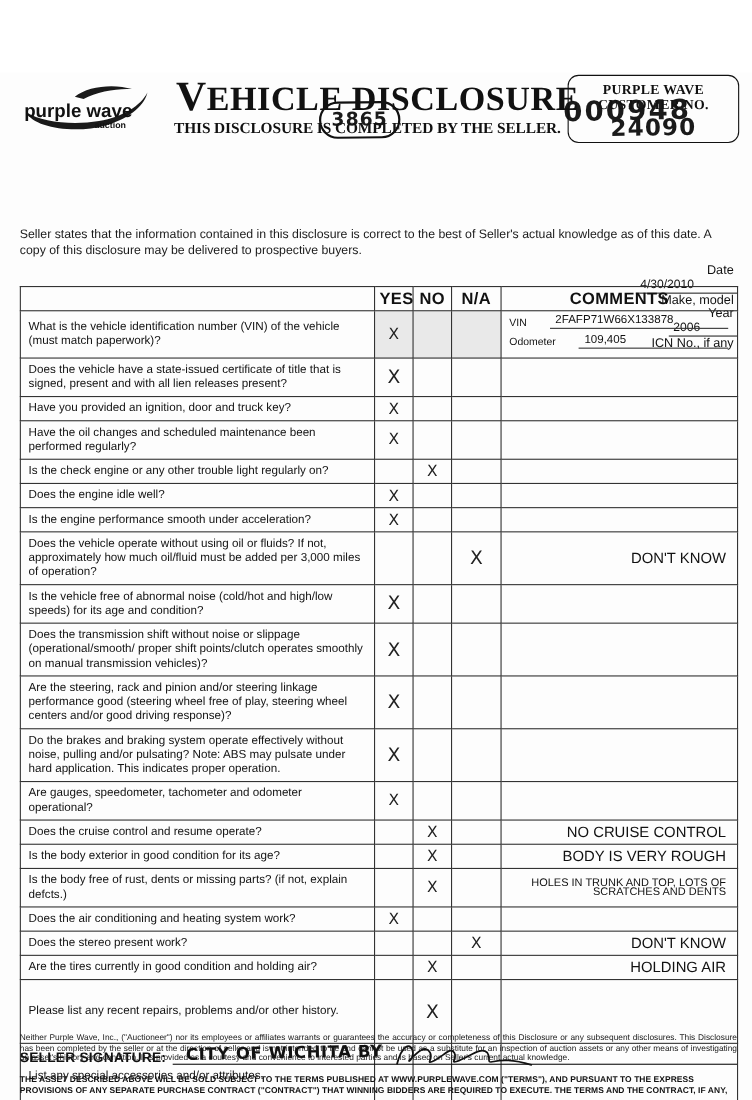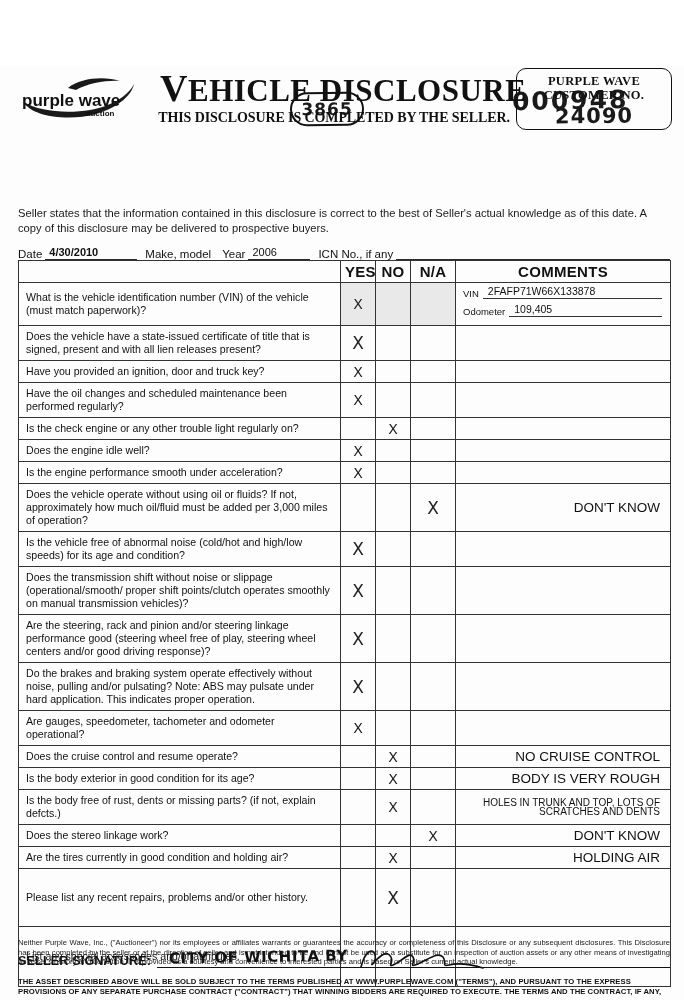--- a/index.html
+++ b/index.html
@@ -81,35 +81,35 @@
   .statement {
     position: absolute; left: 18px; top: 140px; width: 650px;
     font-size: 11.2px; line-height: 14.5px; color: #1a1a1a;
   }
 
   
   .vline {
     position: absolute; left: 18px; top: 174px; width: 652px;
     height: 20px;
     font-size: 11.5px;
-    display: flex; align-items: flex-end;
+    display: flex; align-items: flex-end; flex-direction: column;
   }
   .vline .lbl { white-space: nowrap; padding-right: 3px; }
   .fill {
     border-bottom: 1px solid #2a2a2a;
     flex: 0 0 auto;
     position: relative;
     height: 15px;
   }
   .fill span {
     position: absolute; bottom: 1px; left: 4px;
     font-size: 11px; white-space: nowrap;
     font-family: "Liberation Sans", sans-serif;
   }
-  .f-date  { width: 92px; font-weight: bold; }
+  .f-date  { width: 92px; }
   .f-model { width: 200px; }
   .f-year  { width: 62px; }
   .f-icn   { flex: 1 1 auto; }
   .gap { width: 8px; flex: 0 0 auto; }
 
   
   table.disc {
     position: absolute; left: 18px; top: 194px;
     width: 652px;
     border-collapse: collapse;
@@ -141,21 +141,21 @@
   td.cm {
     font-size: 13.5px; text-align: right; padding-right: 10px;
     border-right: none;
     font-family: "Liberation Sans", sans-serif;
   }
   td.cm.small { font-size: 10px; line-height: 9px; margin-left: 12px; }
   .shade { background: #e9e9e9; }
 
   
   td.vin-cell { border-right: none; padding: 3px 8px 3px 7px; }
-  .vin-row { display: flex; align-items: flex-end; font-size: 9.5px; margin-bottom: 5px; }
+  .vin-row { display: flex; align-items: flex-end; font-size: 9.5px; margin-bottom: 5px; gap: 17px; }
   .vin-row .tag { padding-right: 4px; white-space: nowrap; }
   .vin-row .ul {
     flex: 1 1 auto; border-bottom: 1px solid #333; height: 13px; position: relative;
   }
   .vin-row .ul span { position: absolute; bottom: 1px; left: 5px; font-size: 10.5px; }
 
   
   .sig-wrap { position: absolute; left: 18px; top: 846px; width: 652px; }
   .sig-row { display: flex; align-items: flex-end; }
   .sig-lbl { font-size: 12.5px; font-weight: 700; letter-spacing: 0.2px; white-space: nowrap; padding-right: 6px; }
@@ -370,21 +370,28 @@
           <td class="cm">BODY IS VERY ROUGH</td>
         </tr>
         <tr>
           <td class="q" style="height:26px">Is the body free of rust, dents or missing parts? (if not, explain defcts.)</td>
           <td class="mark"></td>
           <td class="mark">X</td>
           <td class="mark"></td>
           <td class="cm small">HOLES IN TRUNK AND TOP, LOTS OF SCRATCHES AND DENTS</td>
         </tr>
         <tr>
-          <td class="q" style="height:22px">Does the stereo linkage work?</td>
+          <td class="q" style="height:22px">Does the air conditioning and heating system work?</td>
+          <td class="mark">X</td>
+          <td class="mark"></td>
+          <td class="mark"></td>
+          <td class="cm"></td>
+        </tr>
+        <tr>
+          <td class="q" style="height:22px">Does the stereo present work?</td>
           <td class="mark"></td>
           <td class="mark"></td>
           <td class="mark">X</td>
           <td class="cm">DON'T KNOW</td>
         </tr>
         <tr>
           <td class="q" style="height:22px">Are the tires currently in good condition and holding air?</td>
           <td class="mark"></td>
           <td class="mark">X</td>
           <td class="mark"></td>

